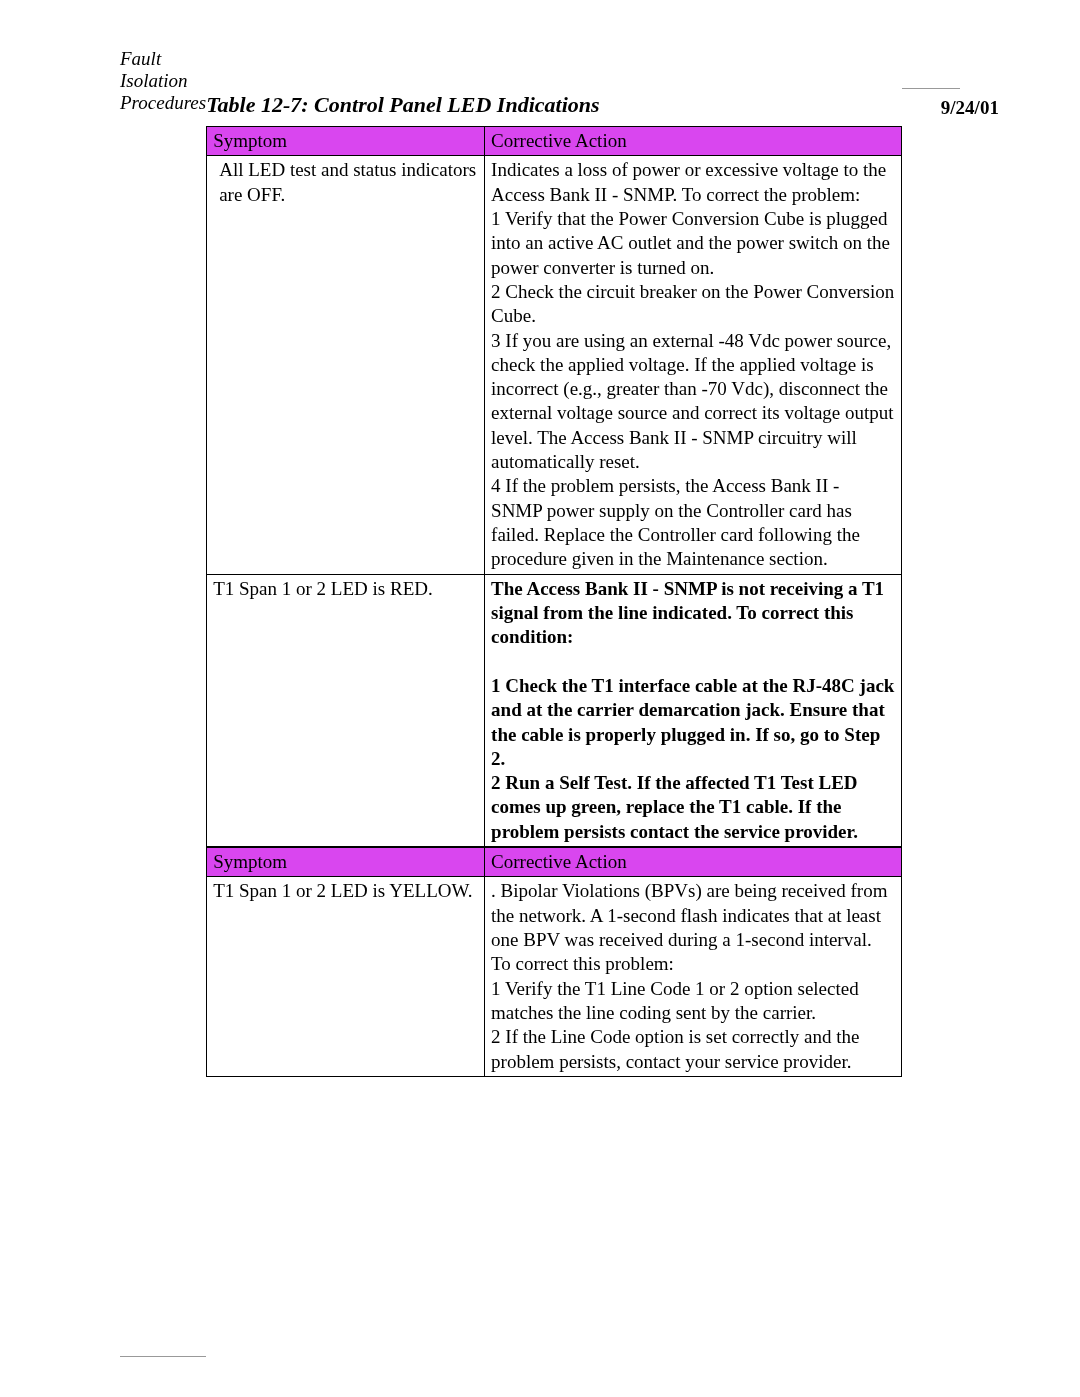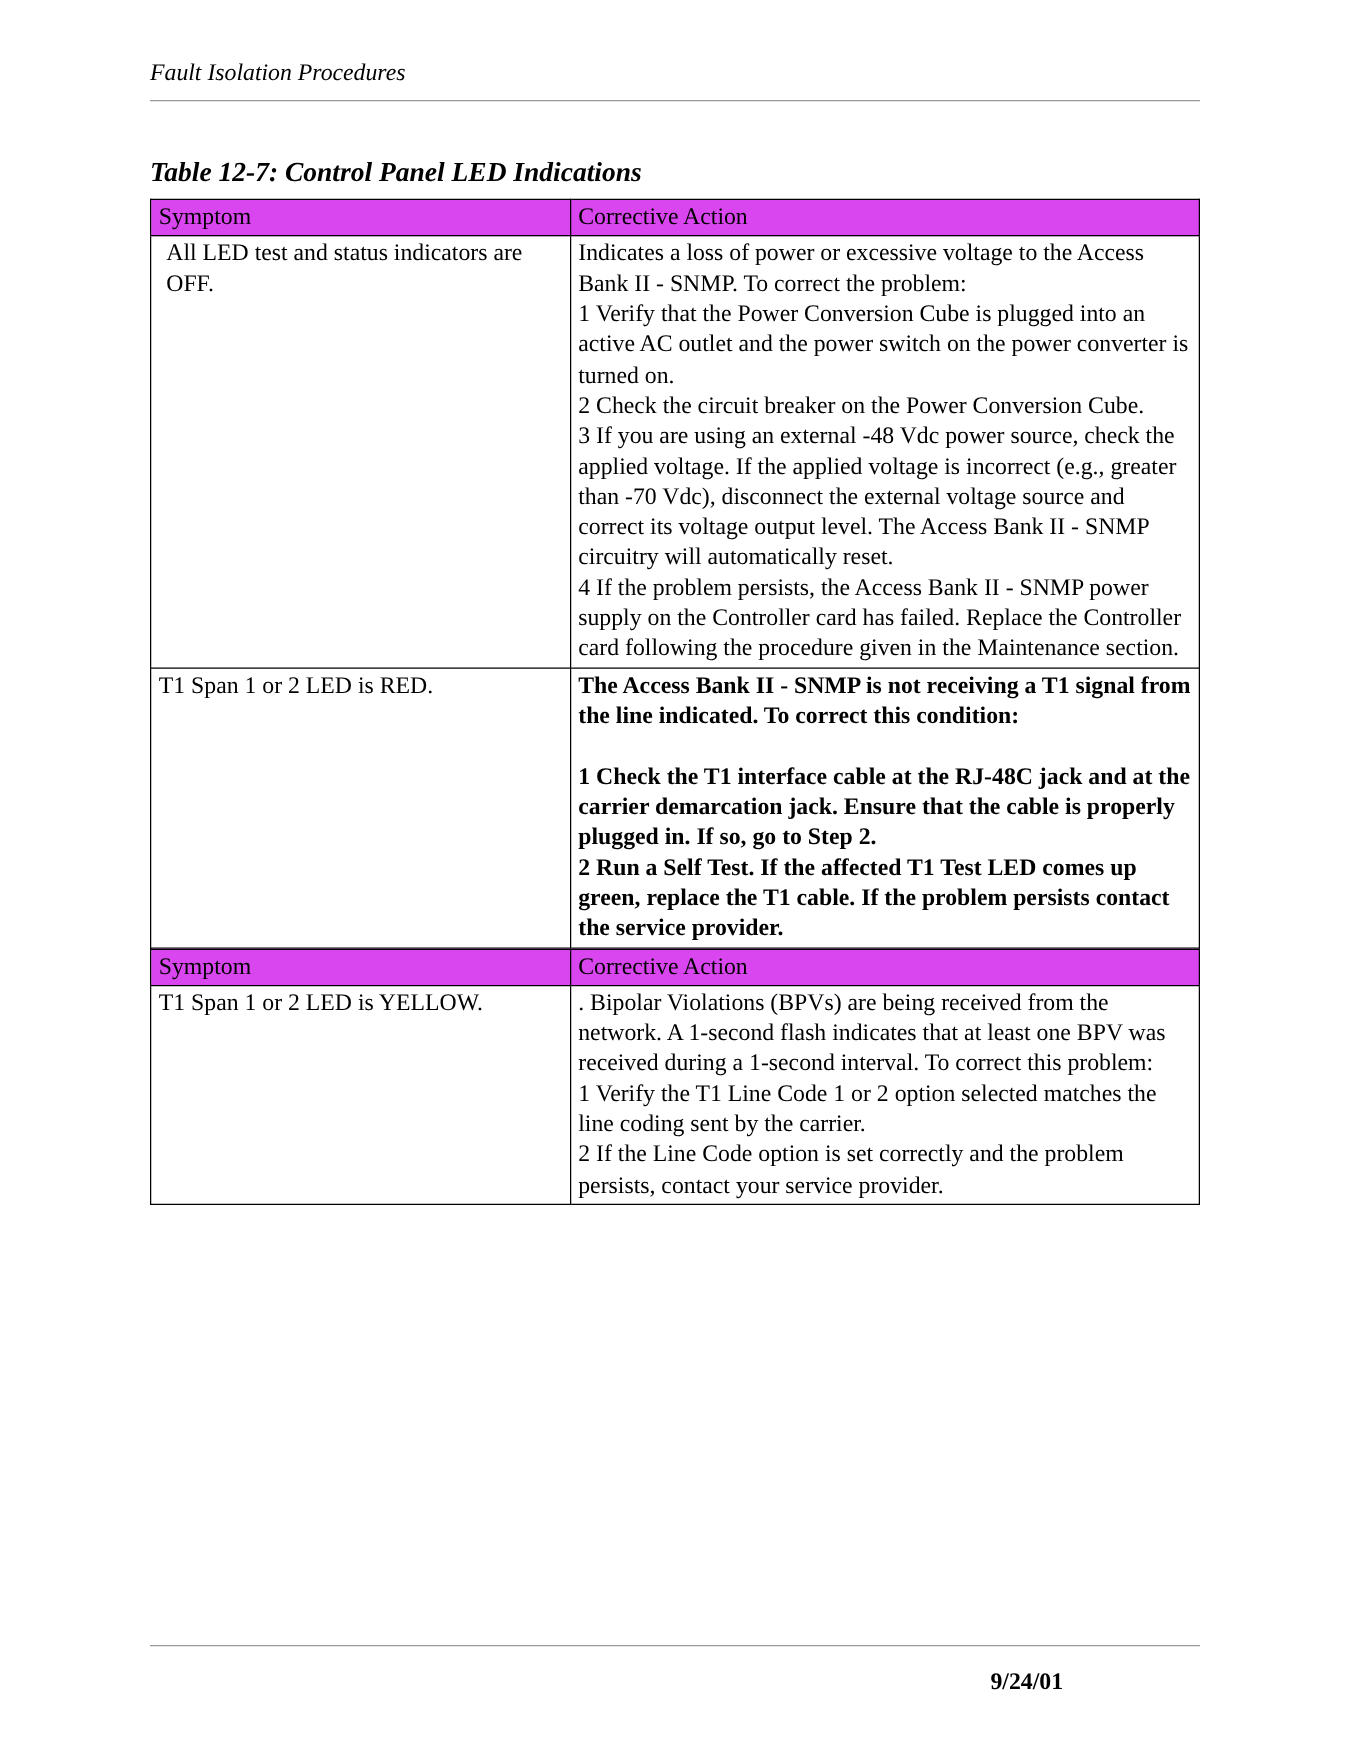--- a/index.html
+++ b/index.html
@@ -10,21 +10,21 @@
     color: #000;
     width: 1080px;
     height: 1397px;
     box-sizing: border-box;
   }
   .page {
     padding: 48px 120px 40px 120px;
     box-sizing: border-box;
     height: 100%;
     display: flex;
-    flex-direction: column;
+    flex-direction: row;
   }
   .header {
     font-style: italic;
     font-size: 19px;
     padding-bottom: 10px;
     border-bottom: 1px solid #999;
   }
   .content {
     flex: 1 1 auto;
   }
@@ -56,21 +56,21 @@
     background: #d946ef;
   }
   .col-symptom { width: 40%; }
   .col-action  { width: 60%; }
   .footer {
     display: flex;
     justify-content: space-between;
     font-weight: bold;
     font-size: 19px;
     border-top: 1px solid #999;
-    padding-top: 18px;
+    padding-top: 8px;
     margin-top: 40px;
   }
   .footer .left { width: 33%; }
   .footer .center { width: 33%; text-align: center; }
   .footer .right { width: 33%; text-align: right; }
 </style>
 </head>
 <body>
 
 <div class="page">

